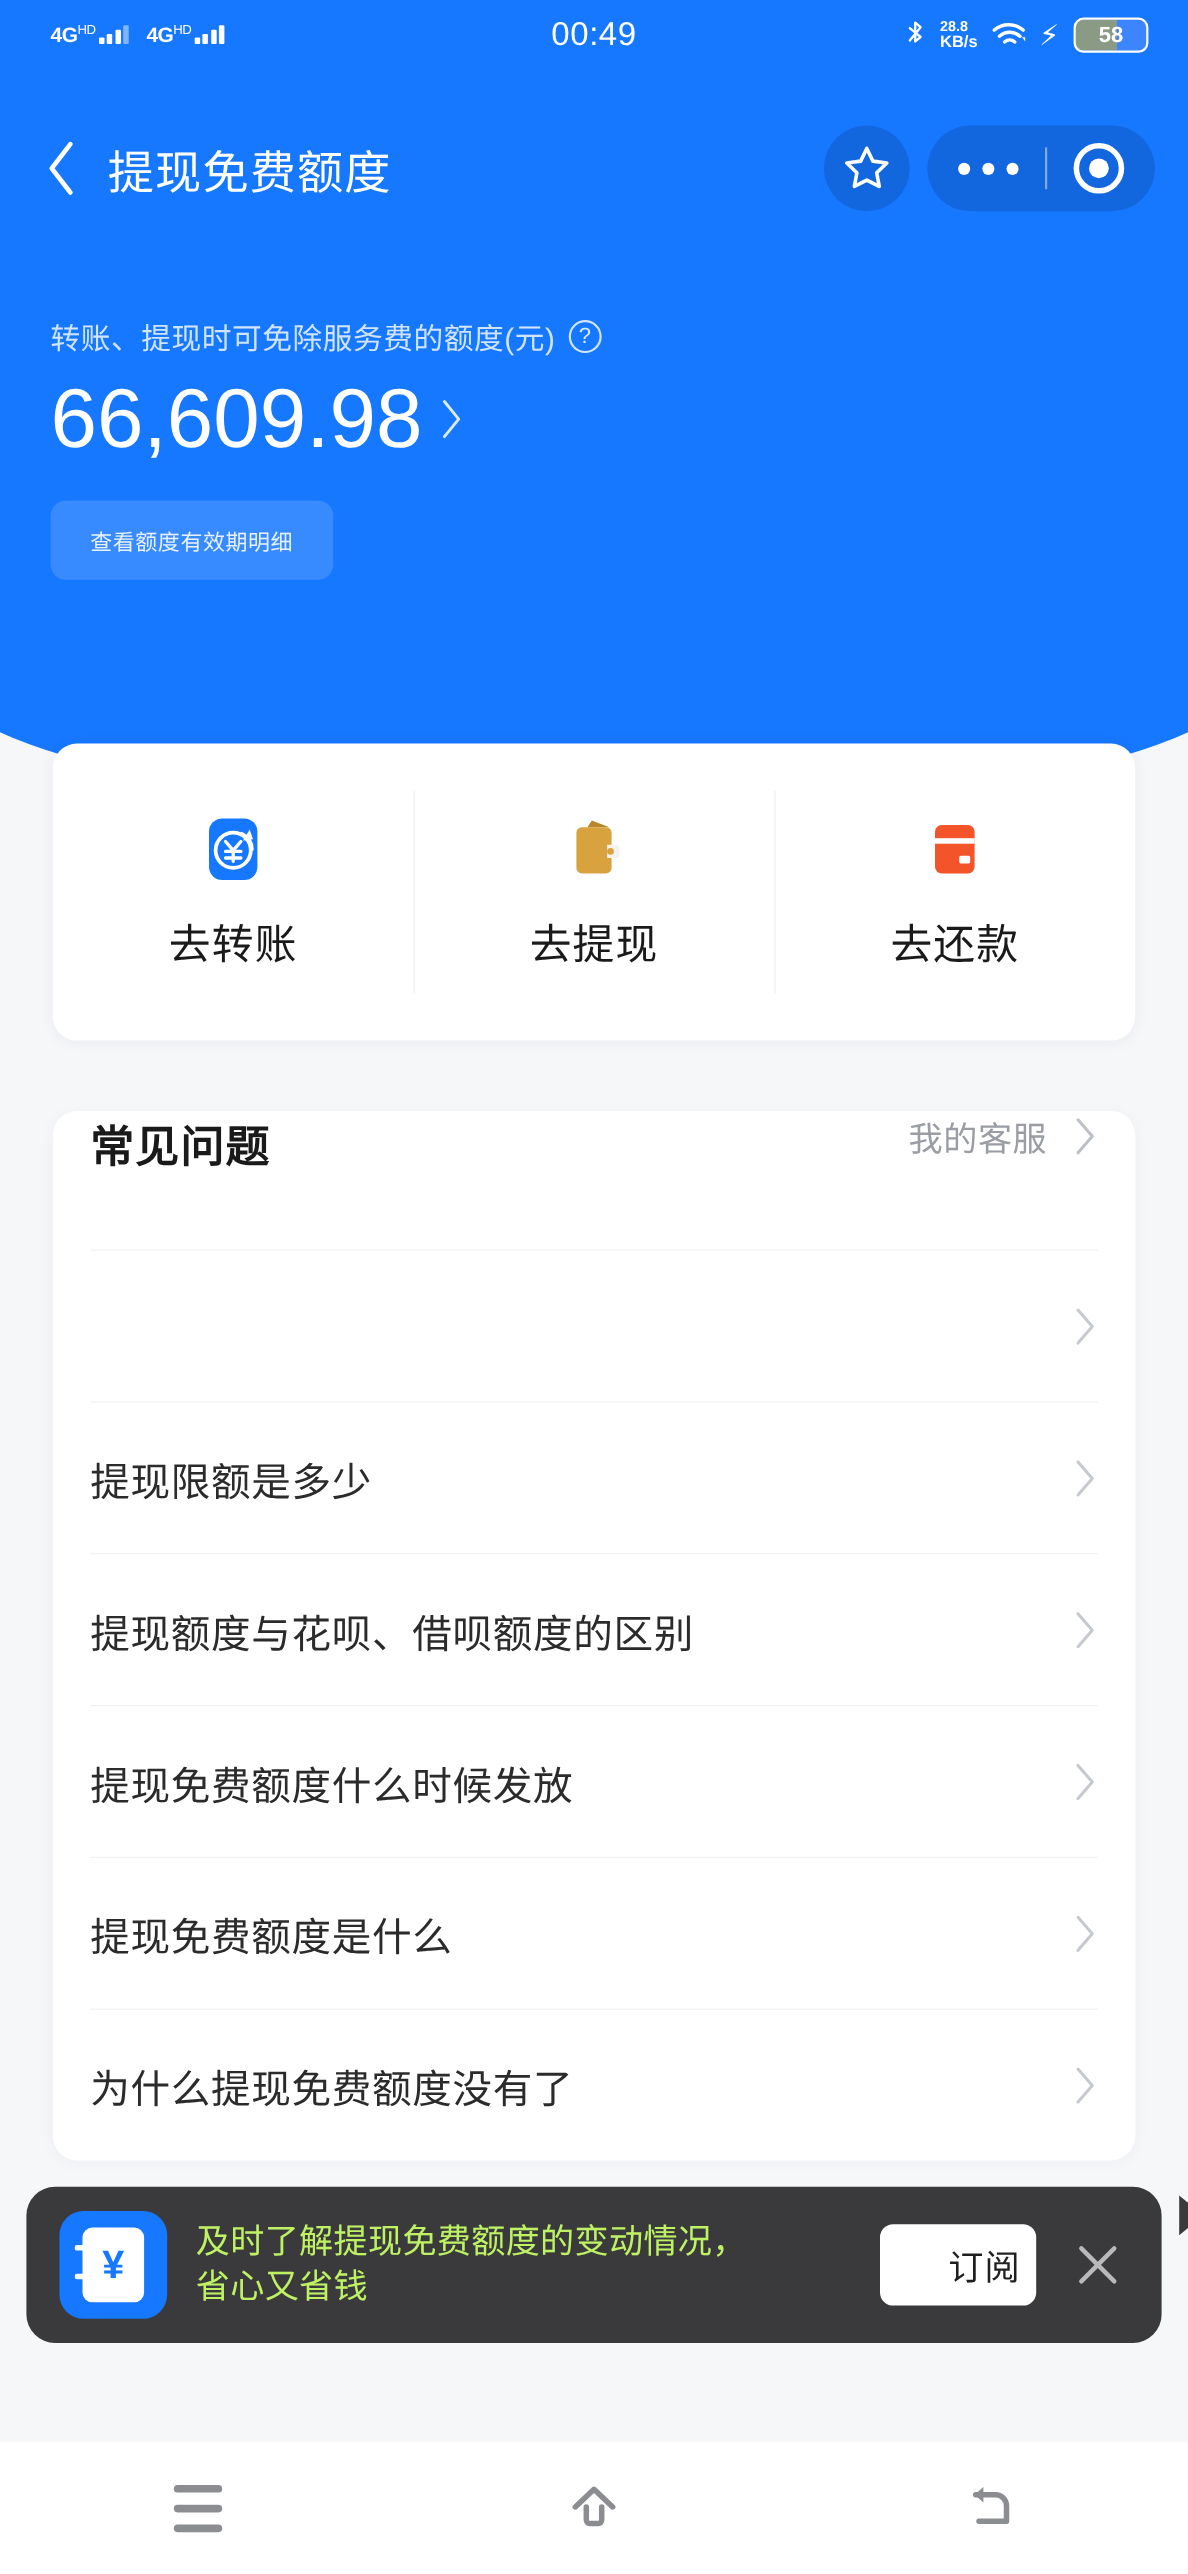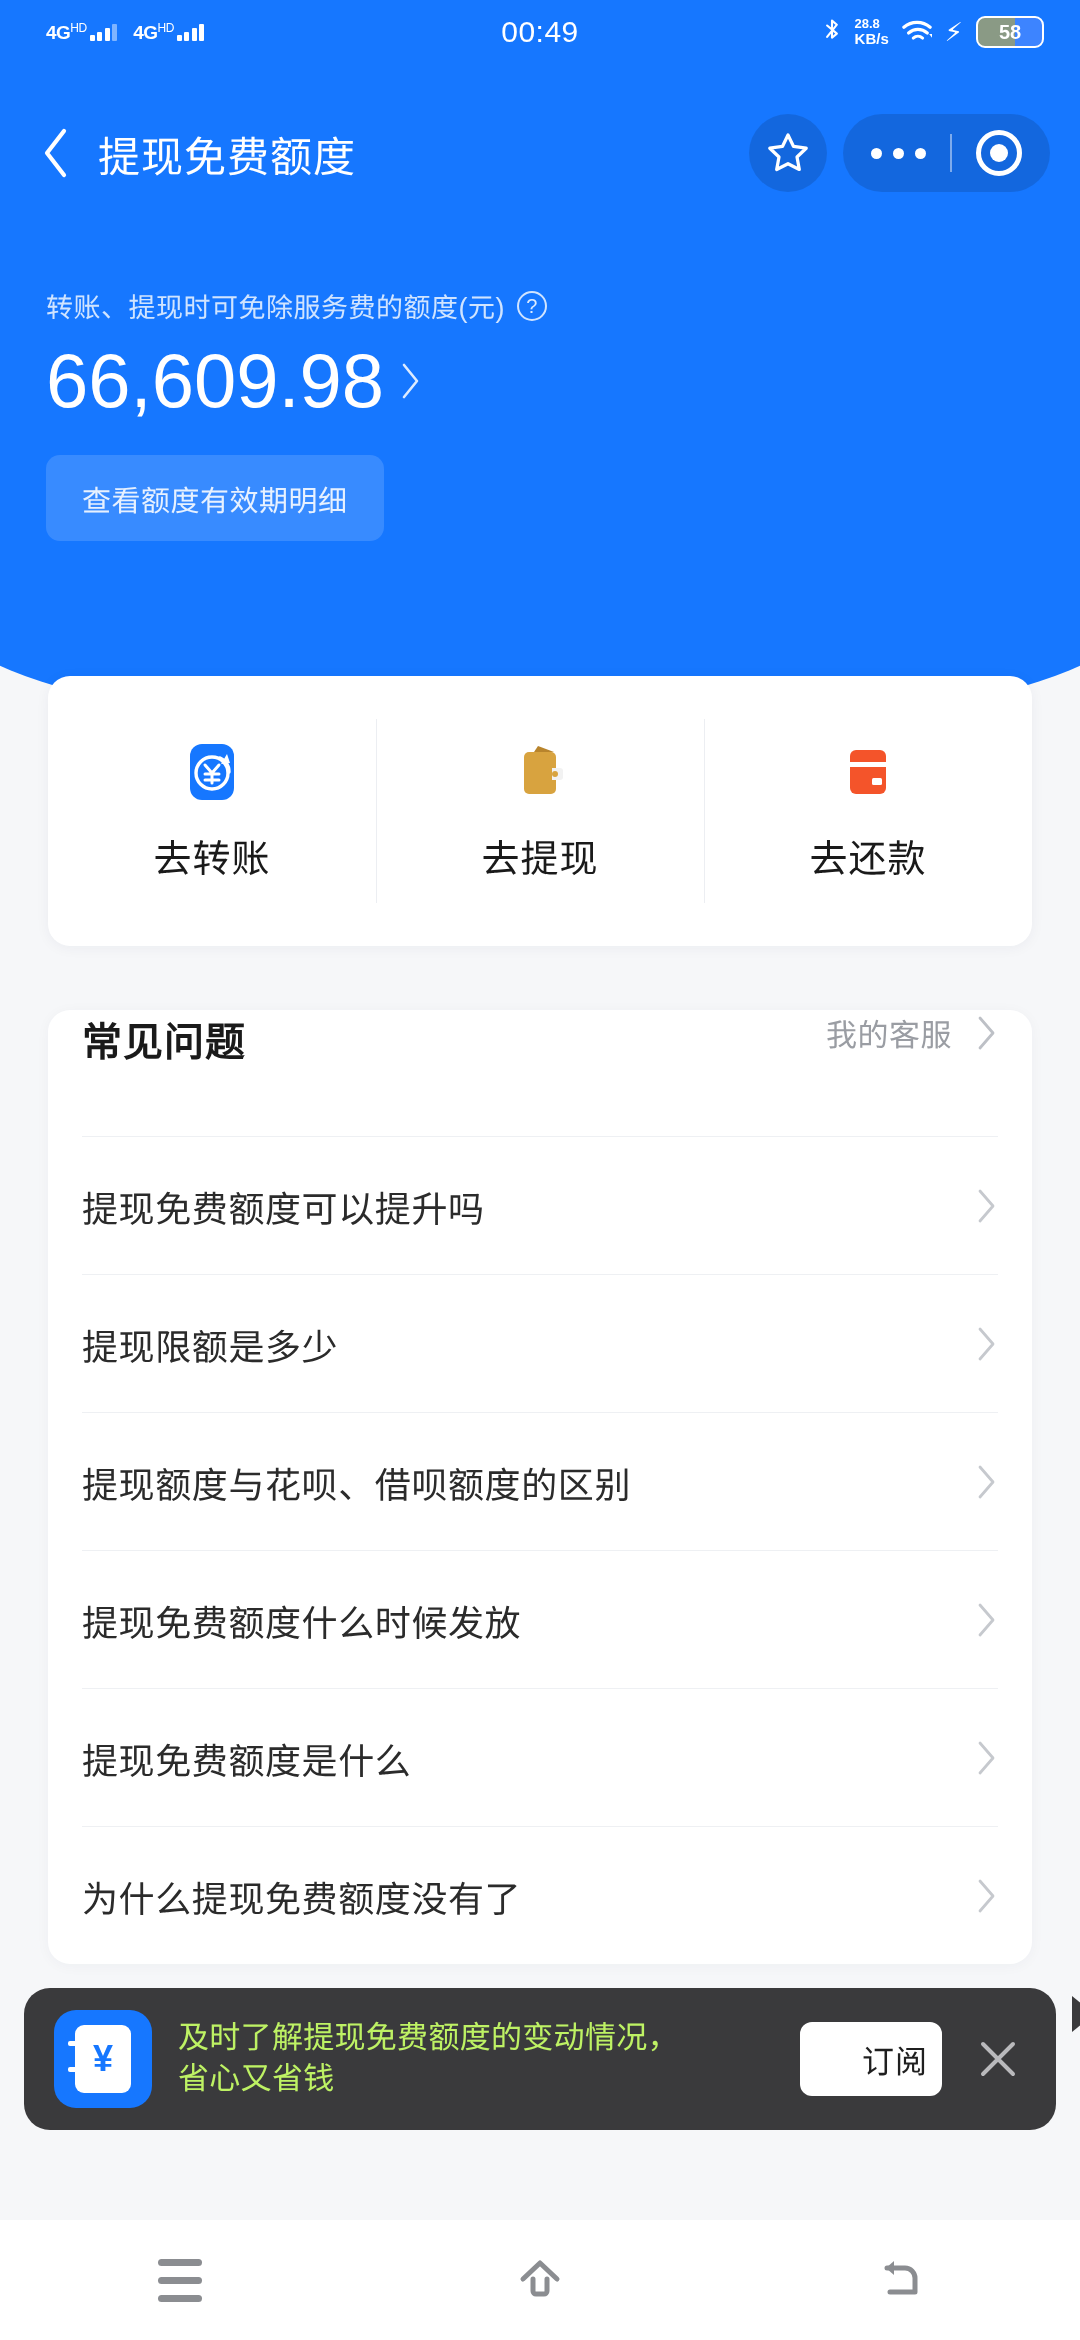--- a/index.html
+++ b/index.html
@@ -127,25 +127,25 @@
     display: flex; align-items: center; gap: 16px;
     margin-left: 46px; margin-top: 18px;
   }
   .hero-amount {
     color: #ffffff; font-size: 76px; font-weight: 500;
     letter-spacing: 0px; line-height: 1;
   }
   .hero-pill {
     margin-left: 46px; margin-top: 36px;
     display: inline-flex; align-items: center;
-    height: 86px; padding: 0 36px;
+    height: 72px; padding: 0 36px;
     background: rgba(255,255,255,0.15);
     border-radius: 14px;
     color: rgba(255,255,255,0.88);
-    font-size: 29px; letter-spacing: .5px;
+    font-size: 20px; letter-spacing: .5px;
   }
 
   
   .action-card {
     position: absolute; left: 48px; top: 676px;
     width: 984px; height: 270px;
     background: #ffffff; border-radius: 22px;
     display: flex; align-items: center;
     z-index: 6;
     box-shadow: 0 2px 14px rgba(20,40,80,.05);
@@ -390,21 +390,20 @@
       <div class="faq-title">常见问题</div>
       <div class="faq-service">
         <span class="faq-service-label">我的客服</span>
         <svg class="chev" width="22" height="40" viewBox="0 0 22 40">
           <path d="M4 5l13 15L4 35" fill="none" stroke="#bdc0c6" stroke-width="2.8" stroke-linecap="round" stroke-linejoin="round"></path>
         </svg>
       </div>
     </div>
 
     <div class="faq-item">
-      <span class="faq-text">提现免费额度可以提升吗</span>
       <svg class="chev faq-chev" width="22" height="40" viewBox="0 0 22 40">
         <path d="M4 5l13 15L4 35" fill="none" stroke="#c6c9ce" stroke-width="2.8" stroke-linecap="round" stroke-linejoin="round"></path>
       </svg>
     </div>
     <div class="faq-item">
       <span class="faq-text">提现限额是多少</span>
       <svg class="chev faq-chev" width="22" height="40" viewBox="0 0 22 40">
         <path d="M4 5l13 15L4 35" fill="none" stroke="#c6c9ce" stroke-width="2.8" stroke-linecap="round" stroke-linejoin="round"></path>
       </svg>
     </div>

